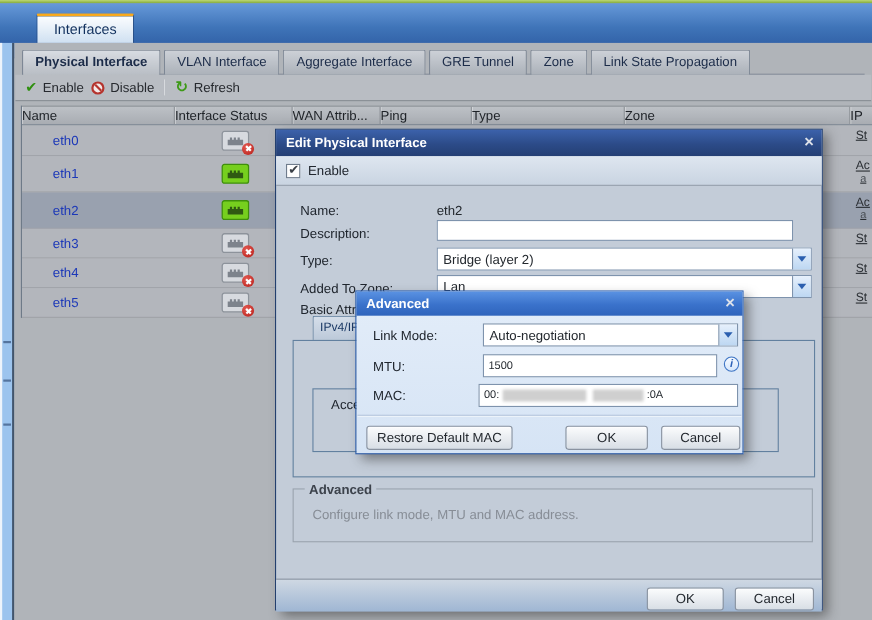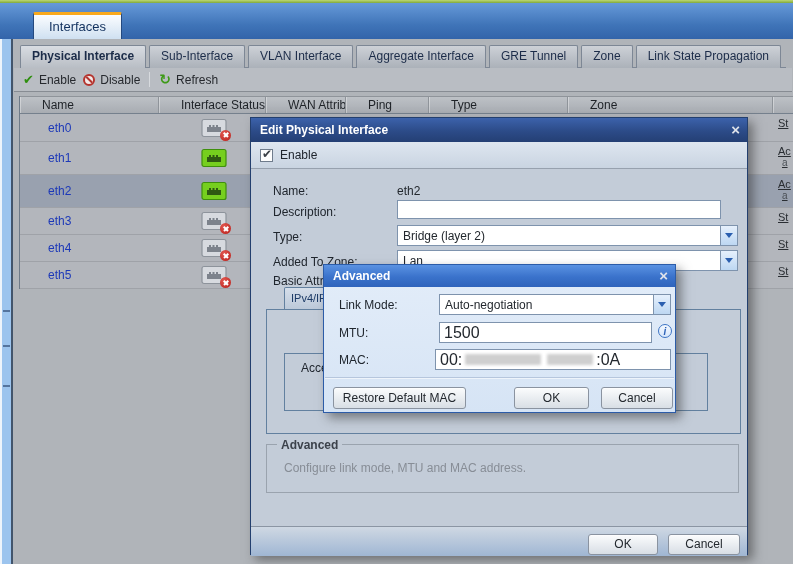--- a/index.html
+++ b/index.html
@@ -43,21 +43,21 @@
     background:#f3e9e8; position:relative; overflow:hidden; }
   .no-circle::after { content:""; position:absolute; left:-2px; top:3px; width:13px; height:2px;
     background:#b5342e; transform:rotate(45deg); }
   .refresh-glyph { color:#3e9a18; font-weight:bold; font-size:14px; line-height:13px; }
   .tsep { width:1px; height:15px; background:#8f949b; border-right:1px solid #d7dade; margin:0 2px; }
 
   
   .table { position:absolute; left:6px; top:57px; width:774px; border-left:1px solid #6e7a88; }
   .thead { display:flex; height:18px; background:linear-gradient(180deg,#bdc1c6,#a8acb2);
     border-top:1px solid #939810; border-top:1px solid #8f949a; border-bottom:1px solid #75808d; }
-  .th { padding-left:22px; line-height:16px; color:#1e2227; border-right:1px solid #8f949a;
+  .th { padding-left:0; line-height:16px; color:#1e2227; border-right:1px solid #8f949a;
     box-shadow:inset 1px 0 0 rgba(255,255,255,.35); white-space:nowrap; overflow:hidden; flex:none; }
   .trow { position:relative; background:#b3b6bc; border-bottom:1px solid #9fa2a8; }
   .trow.selected { background:#99a1af; }
   .cell-name { position:absolute; left:28px; top:50%; transform:translateY(-50%);
     color:#1c38b8; }
   .ificon { position:absolute; left:181px; top:50%; transform:translateY(-50%); width:26px; height:20px; }
   .ificon svg { width:26px; height:20px; }
   .ificon .shell { fill:#d7dadf; stroke:#8d939b; stroke-width:1.2; }
   .ificon .plug  { fill:#7d838c; }
   .ificon.up .shell { fill:#76cf1e; stroke:#3f8f0c; }
@@ -74,21 +74,21 @@
   
   .dialog { position:absolute; box-shadow:5px 5px 10px rgba(40,40,40,.5);padding-left:19px; }
   .dlg-title { position:absolute; left:0; top:0; right:0; display:flex; align-items:center;
     color:#fff; font-weight:bold; padding-left:9px; }
   .close-x { position:absolute; right:7px; top:50%; transform:translateY(-50%);
     color:#dfe3ea; font-weight:bold; font-size:15px; line-height:14px; cursor:default; }
   .btn { background:linear-gradient(180deg,#fbfcfd,#d8dee5); border:1px solid #8a93a0;
     border-radius:3px; color:#23282e; font-size:12px; text-align:center;
     box-shadow:inset 0 1px 0 rgba(255,255,255,.6); cursor:default; }
   .flabel { position:absolute; color:#20262e; }
-  .tinput { position:absolute; background:#fff; border:1px solid #7e93ad; font-size:16px;
+  .tinput { position:absolute; background:#fff; border:1px solid #7e93ad; font-size:10px;
     color:#23282e; padding:0 4px; font-family:"Liberation Sans",sans-serif; }
   .selectbox { position:absolute; background:#fff; border:1px solid #7e93ad; }
   .selectbox .sval { position:absolute; left:5px; top:50%; transform:translateY(-50%); color:#23282e; white-space:nowrap; }
   .dropbtn { position:absolute; right:0; top:0; bottom:0; width:17px;
     background:linear-gradient(180deg,#e6f0fc,#bdd7f2); border-left:1px solid #7e93ad;
     display:flex; align-items:center; justify-content:center; }
   .chev { width:0; height:0; border-left:4px solid transparent; border-right:4px solid transparent;
     border-top:5px solid #2b5faf; }
 
   
@@ -156,21 +156,20 @@
   <div class="left-strip">
     <div class="dash" style="top:271px"></div>
     <div class="dash" style="top:306px"></div>
     <div class="dash" style="top:346px"></div>
   </div>
 
   <div class="panel">
 
     <div class="subtabs">
       <div class="subtab active">Physical Interface</div>
-      <div class="subtab">Sub-Interface</div>
       <div class="subtab">VLAN Interface</div>
       <div class="subtab">Aggregate Interface</div>
       <div class="subtab">GRE Tunnel</div>
       <div class="subtab">Zone</div>
       <div class="subtab">Link State Propagation</div>
     </div>
 
     <div class="toolbar">
       <div class="tbtn">
         <span class="check-glyph">✔</span>

